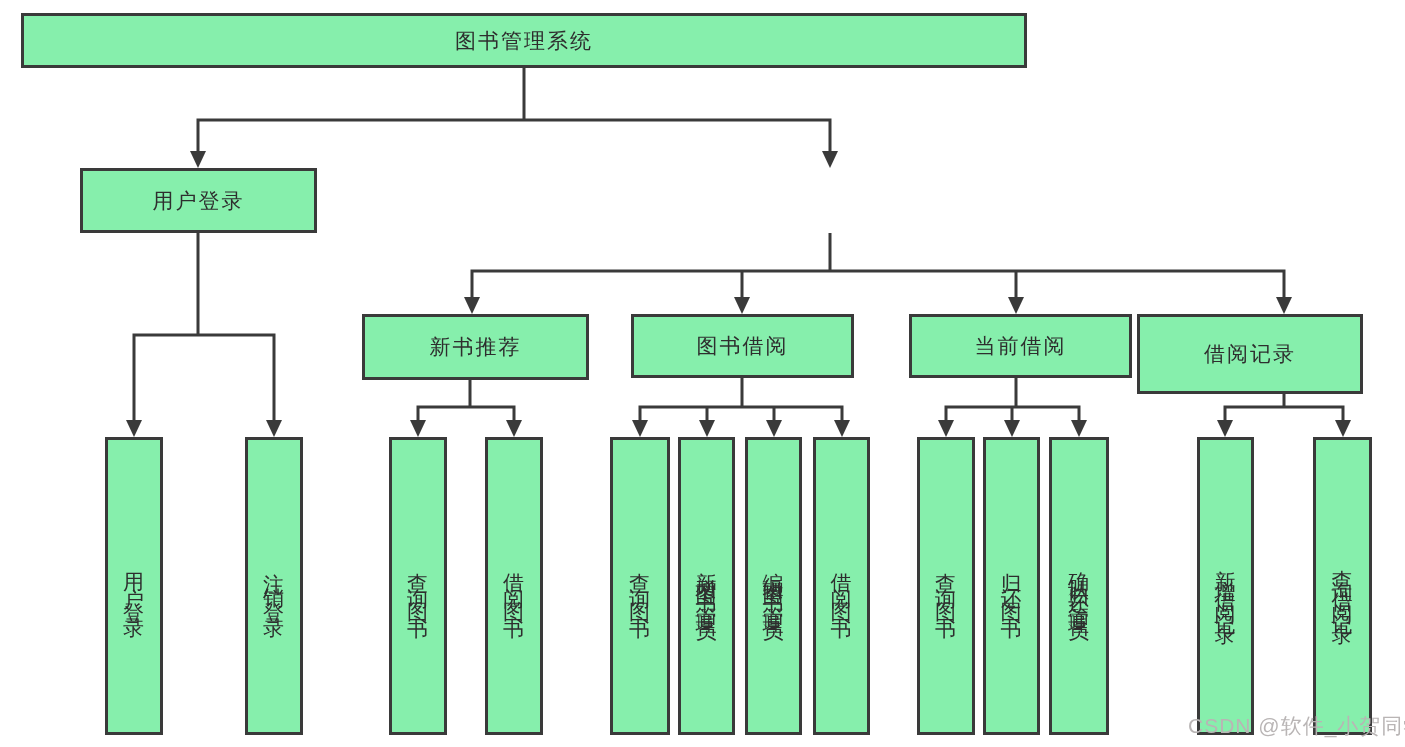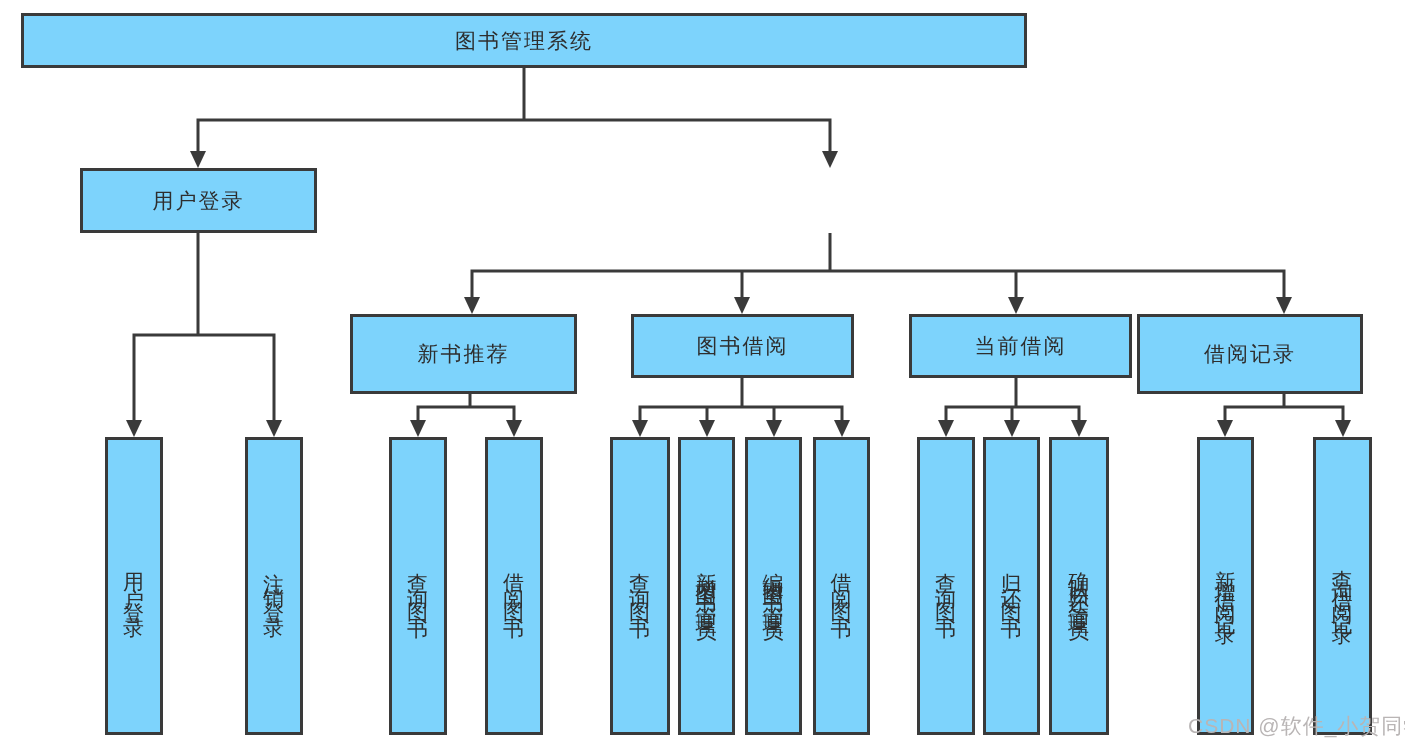--- a/index.html
+++ b/index.html
@@ -6,21 +6,21 @@
   html,body{margin:0;padding:0;background:#fff;}
   #stage{
     position:relative;width:1405px;height:747px;overflow:hidden;
     background:var(--bg,#ffffff);
     font-family:"Liberation Sans",sans-serif;
   }
   .connectors{position:absolute;left:0;top:0;}
   .cline{fill:none;stroke:var(--line,#3a3a3a);stroke-width:3;}
   .carrow{fill:var(--line,#3a3a3a);stroke:none;}
   .hnode,.vnode{
-    position:absolute;background:#7dd3fc;box-sizing:border-box;
+    position:absolute;background:#86efac;box-sizing:border-box;
     border:3px solid var(--border,#3a3a3a);
     display:flex;align-items:center;justify-content:center;
     color:var(--text,#2e2e2e);z-index:2;
   }
   .hnode{font-size:21px;letter-spacing:2px;white-space:nowrap;}
   .vnode span{
     writing-mode:vertical-rl;text-orientation:mixed;
     font-size:21px;line-height:1.2;display:block;
   }
   #watermark{
@@ -63,21 +63,21 @@
     <polygon class="carrow" points="1004,420 1020,420 1012,437"></polygon>
     <polygon class="carrow" points="1071,420 1087,420 1079,437"></polygon>
     <polygon class="carrow" points="1217,420 1233,420 1225,437"></polygon>
     <polygon class="carrow" points="1335,420 1351,420 1343,437"></polygon>
   </svg>
 
   <div class="hnode" style="left:21px;top:13px;width:1006px;height:55px">图书管理系统</div>
 
   <div class="hnode" style="left:80px;top:168px;width:237px;height:65px">用户登录</div>
 
-  <div class="hnode" style="left:350px;top:314px;width:227px;height:80px">新书推荐</div>
+  <div class="hnode" style="left:362px;top:314px;width:227px;height:66px">新书推荐</div>
   <div class="hnode" style="left:631px;top:314px;width:223px;height:64px">图书借阅</div>
   <div class="hnode" style="left:909px;top:314px;width:223px;height:64px">当前借阅</div>
   <div class="hnode" style="left:1137px;top:314px;width:226px;height:80px">借阅记录</div>
 
   <div class="vnode" style="left:105px;top:437px;width:58px;height:298px">
     <span style="letter-spacing: 15px;">用户登录</span>
     </div>
   <div class="vnode" style="left:245px;top:437px;width:58px;height:298px">
     <span style="letter-spacing: 15px;">注销登录</span>
     </div>

